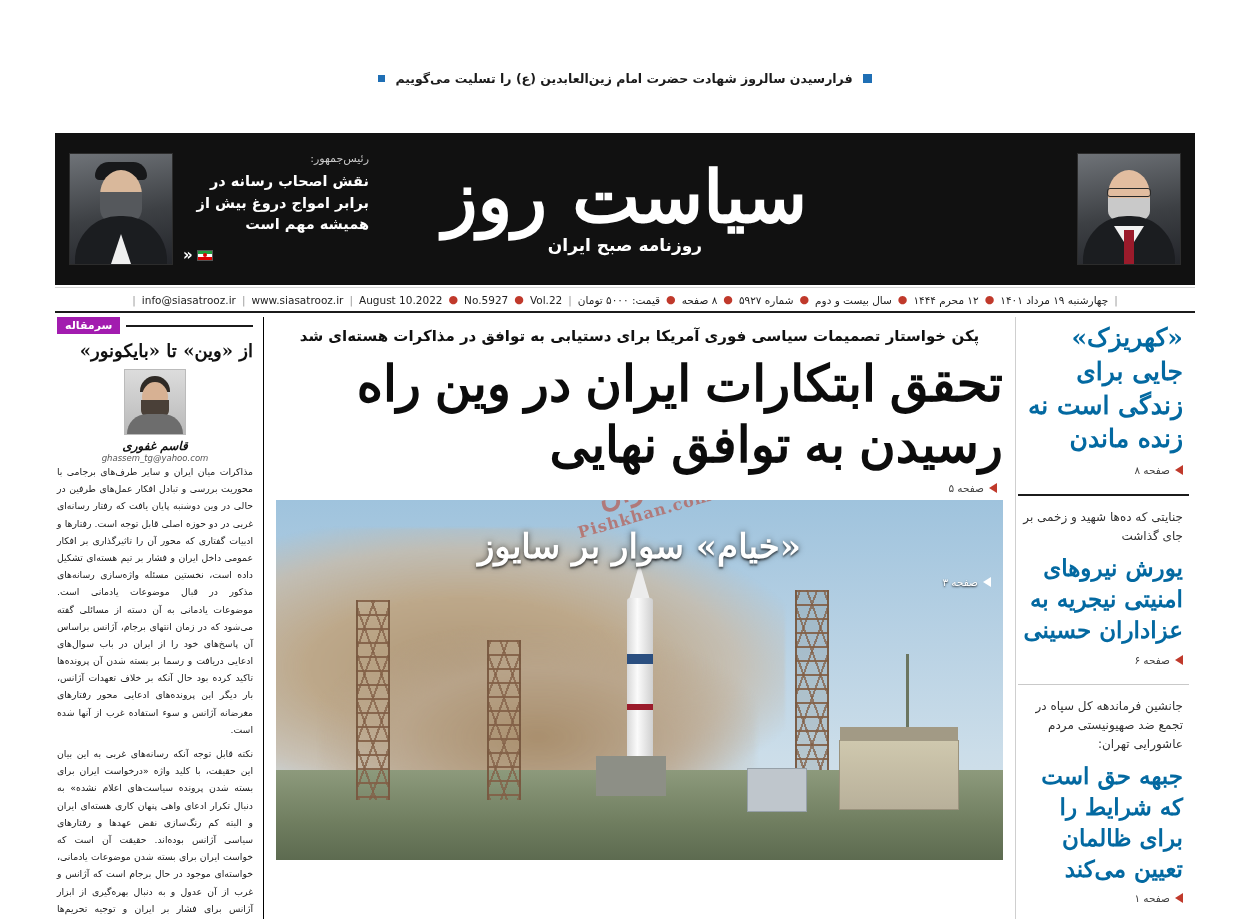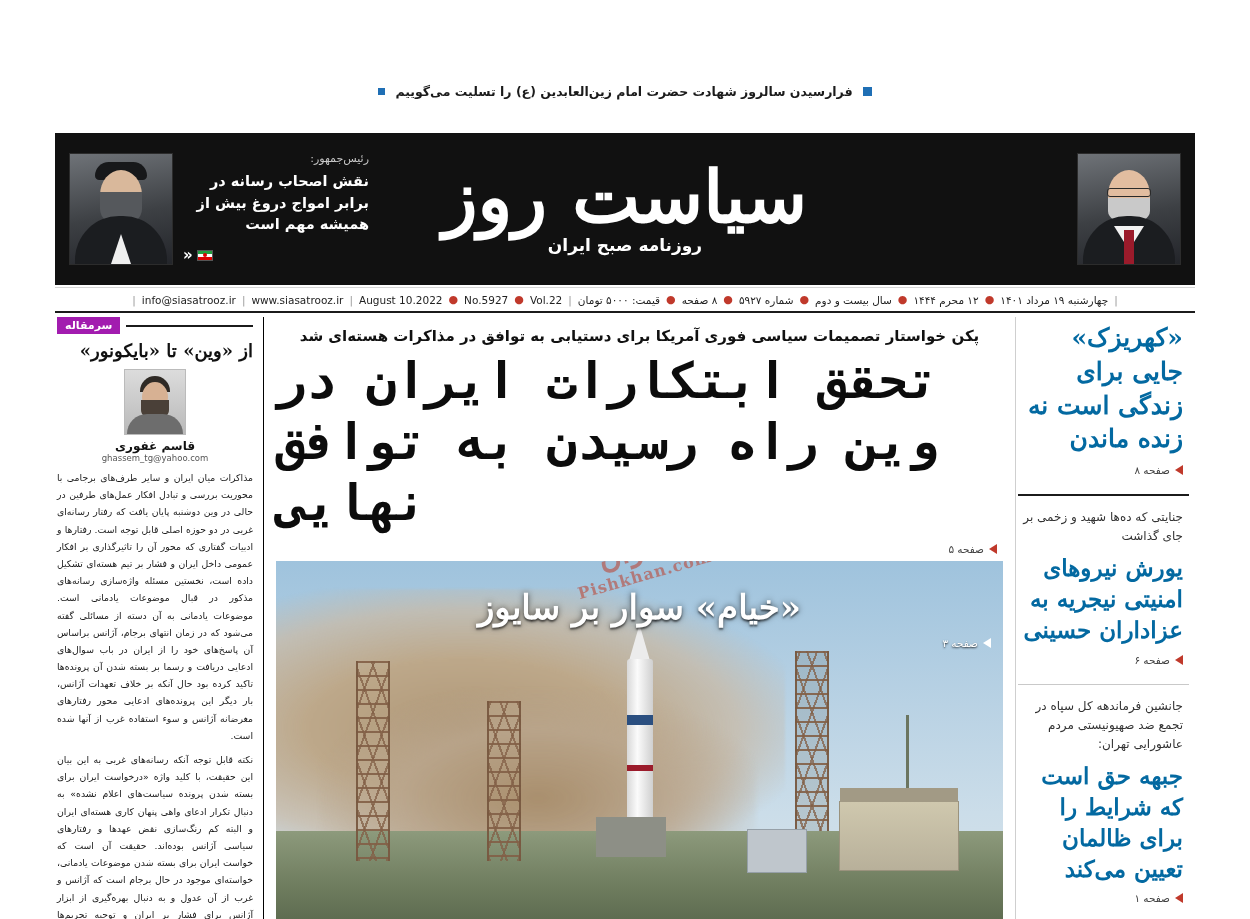--- a/index.html
+++ b/index.html
@@ -19,21 +19,20 @@
 
   
   .top-bar {
     position: absolute;
     top: 0; left: 0; right: 0;
     height: 157px;
     background: #ffffff;
     display: flex;
     align-items: center;
     justify-content: center;
-    margin-top: 13px;
   }
   .top-bar-inner {
     display: flex;
     align-items: center;
     gap: 10px;
     font-size: 12.5px;
     color: #1b1b1b;
     font-weight: bold;
     direction: rtl;
   }
@@ -277,25 +276,25 @@
   
   .lead-kicker {
     font-size: 15px;
     font-weight: bold;
     text-align: center;
     color: #111;
     margin: 8px 0 6px;
     line-height: 1.5;
   }
   .lead-title {
-    font-family: Liberation Mono, monospace;
+    font-family: Liberation Sans, sans-serif;
     font-size: 50px;
     line-height: 1.22;
     font-weight: bold;
-    text-align: left;
+    text-align: right;
     color: #0c0c0c;
     margin: 0 0 6px;
   }
   .lead-pagetag {
     display: flex; align-items: center; gap: 5px;
     justify-content: flex-start;
     font-size: 10.5px; color: #444;
     margin-bottom: 6px;
     padding-right: 6px;
   }
@@ -488,21 +487,21 @@
     font-size: 18px;
     font-weight: bold;
     text-align: right;
     margin: 6px 0 8px;
     color: #111;
   }
   .author-box {
     display: flex;
     flex-direction: column;
     align-items: center;
-    margin-bottom: 6px;
+    font-style: italic;
   }
   .author-photo {
     width: 62px; height: 66px;
     background: linear-gradient(#dcdcdc,#b9b9b9);
     border: 1px solid #bbb;
     position: relative;
     overflow: hidden;
   }
   .author-photo .h {
     position: absolute; left: 50%; top: 12px;

